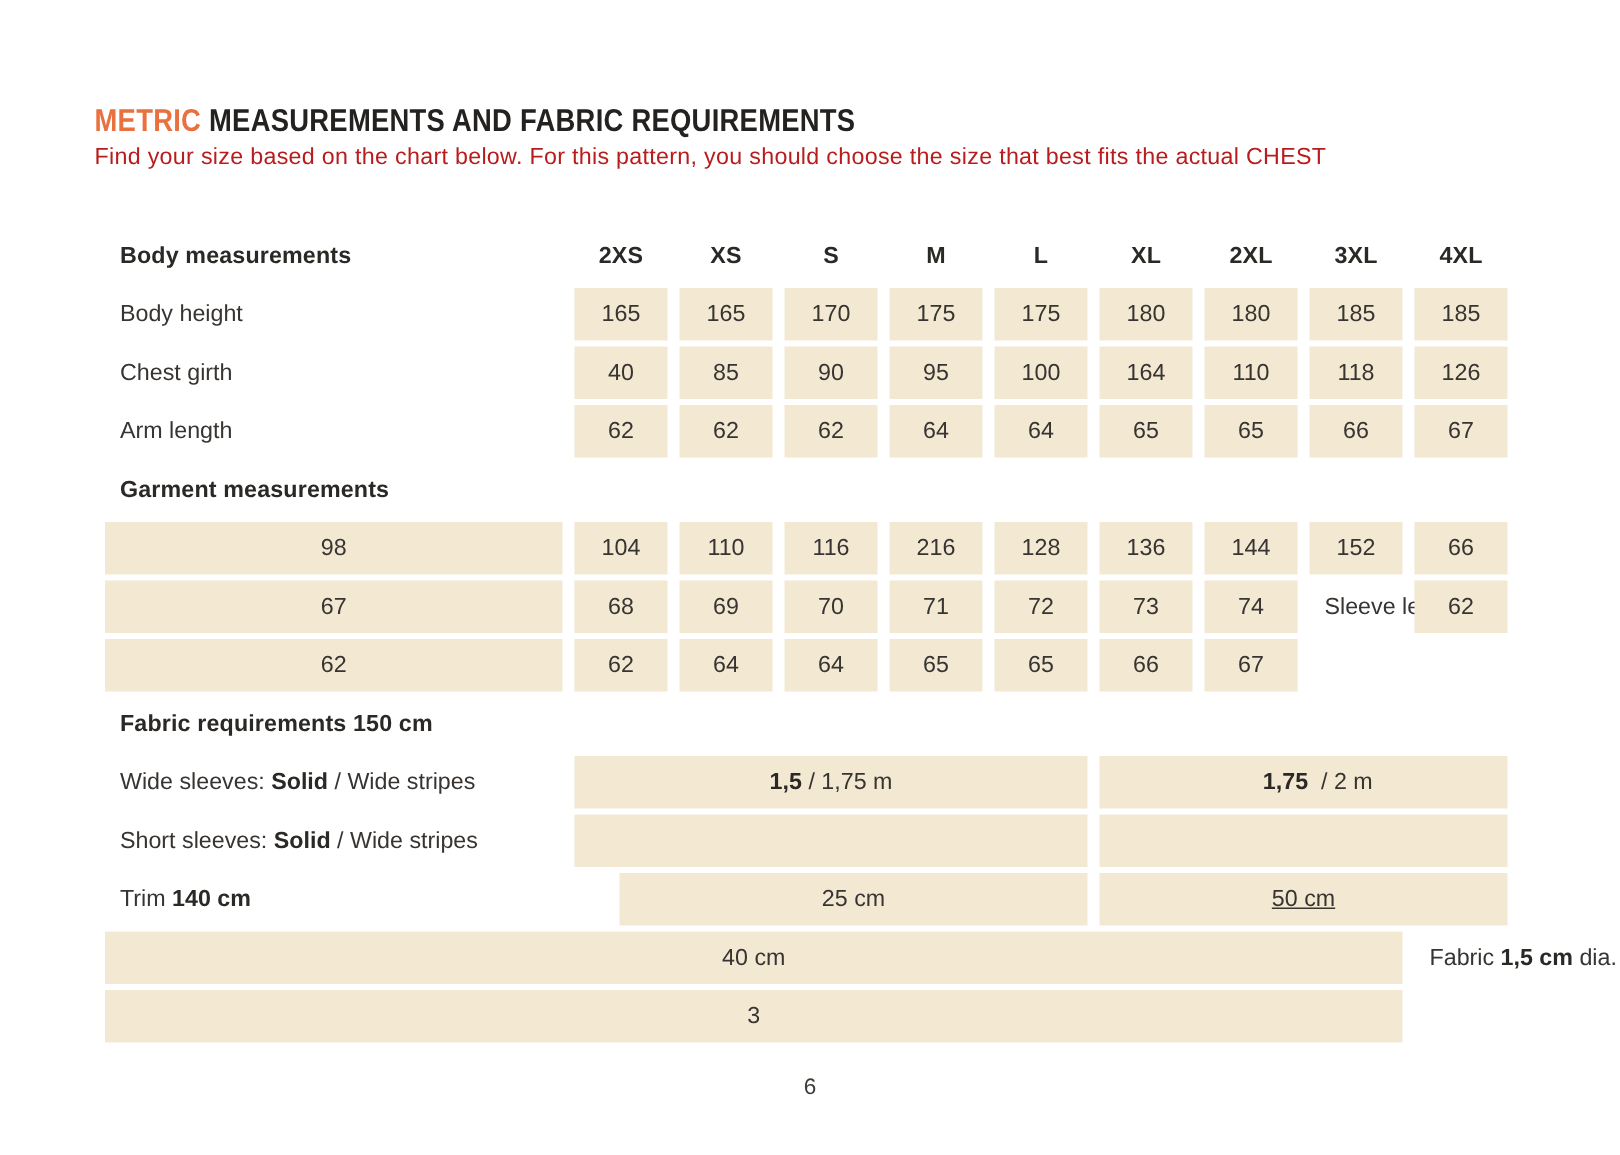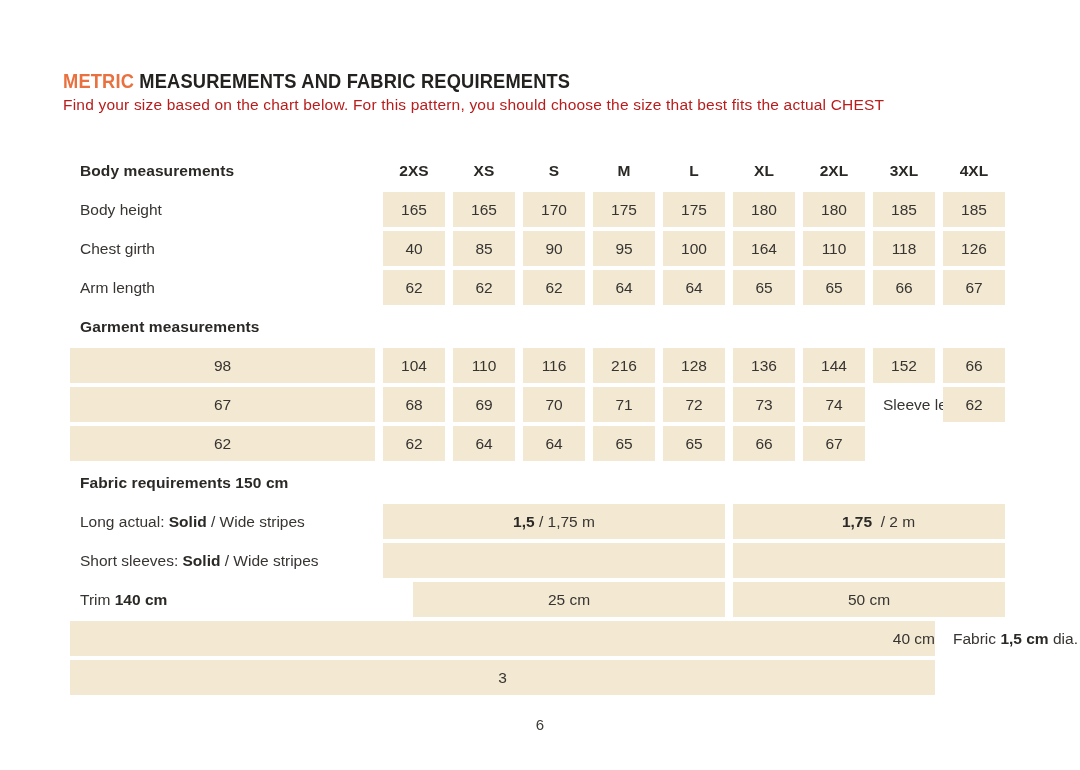--- a/index.html
+++ b/index.html
@@ -149,21 +149,21 @@
       <div class="cell val bg">64</div>
       <div class="cell val bg">64</div>
       <div class="cell val bg">65</div>
       <div class="cell val bg">65</div>
       <div class="cell val bg">66</div>
       <div class="cell val bg">67</div>
       <div class="cell label section">
         <span class="b">Fabric requirements 150 cm</span>
       </div>
       <div class="cell label span">
-        <span>Long actual: </span>
+        <span>Wide sleeves: </span>
         <span class="b">Solid</span>
         <span> / Wide stripes</span>
       </div>
       <div class="cell val bg" style="grid-column: span 5;">
         <span class="b">1,5</span>
         <span> / 1,75 m</span>
       </div>
       <div class="cell val bg" style="grid-column: span 4; padding-left: 19px;">
         <span class="b">1,75</span>
         <span>  / 2 m</span>
@@ -175,24 +175,24 @@
       </div>
       <div class="cell val bg" style="grid-column: span 5;"></div>
       <div class="cell val bg" style="grid-column: span 4;"></div>
       <div class="cell label span">
         <span>Trim </span>
         <span class="b">140 cm</span>
       </div>
       <div class="cell val bg" style="grid-column: span 5; margin-left: 30px;">
         <span>25 cm</span>
       </div>
-      <div class="cell val bg" style="grid-column: span 4;">
+      <div class="cell val bg" style="grid-column: span 4; text-decoration: underline;">
         <span>50 cm</span>
       </div>
-      <div class="cell val bg" style="grid-column: span 9; justify-content: flex-end;">
+      <div class="cell val bg" style="grid-column: span 9;">
         <span>40 cm</span>
       </div>
       <div class="cell label span">
         <span>Fabric </span>
         <span class="b">1,5 cm</span>
         <span> dia.</span>
       </div>
       <div class="cell val bg" style="grid-column: span 9;">
         <span>3</span>
       </div>

